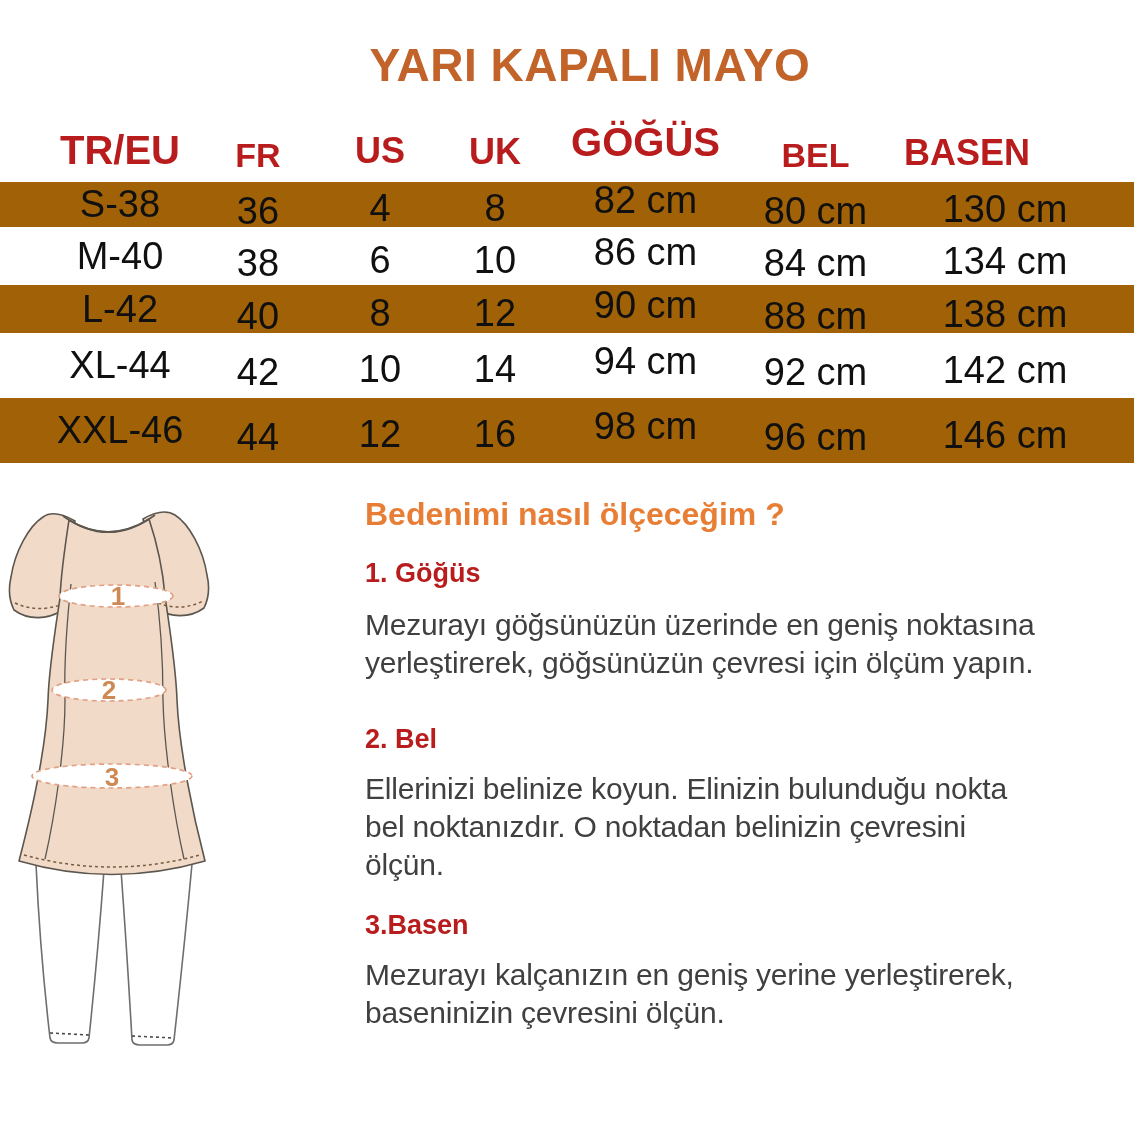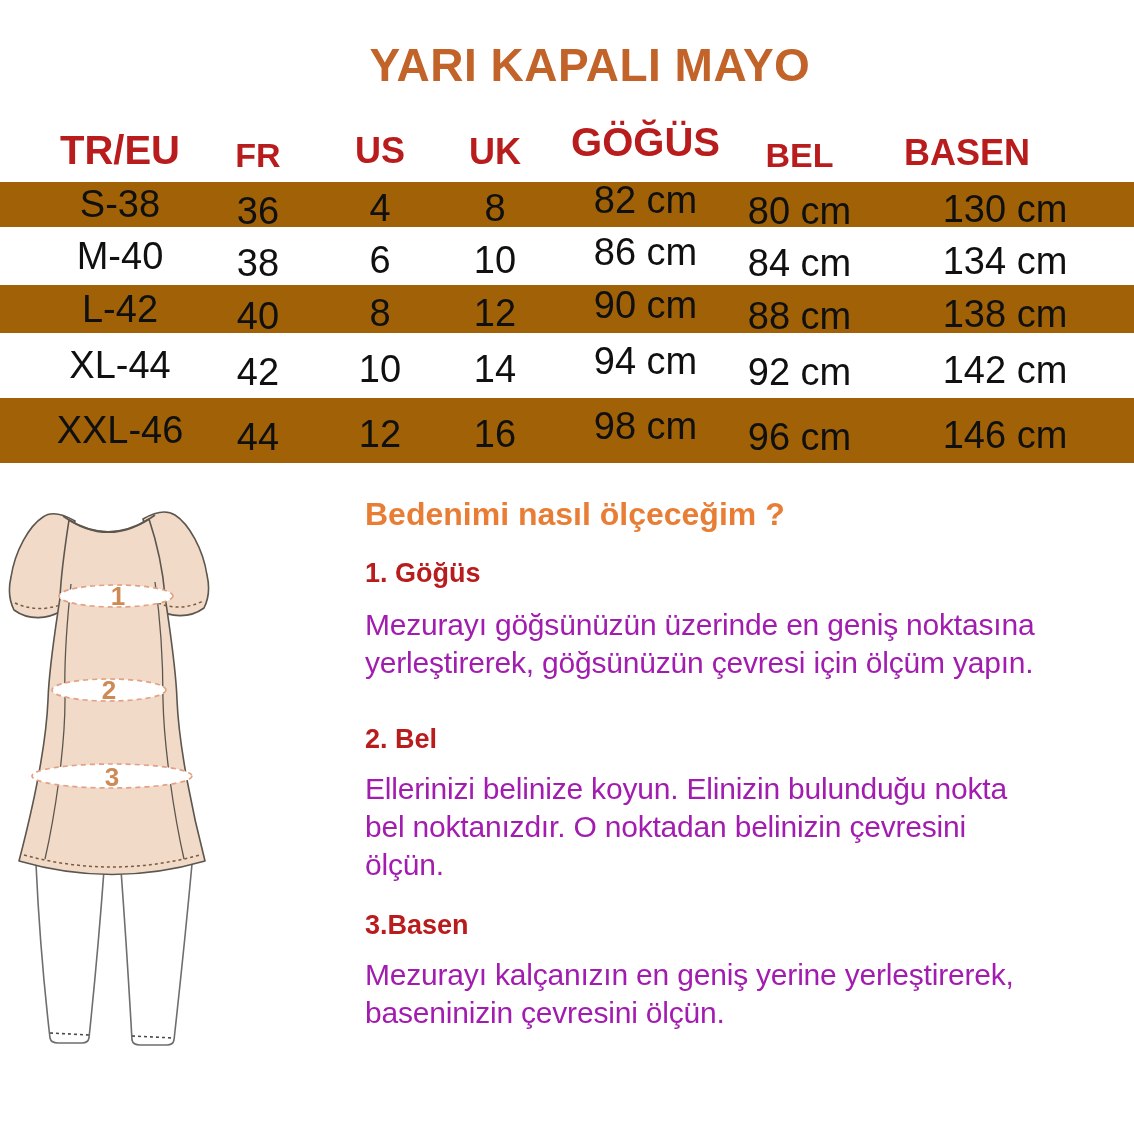--- a/index.html
+++ b/index.html
@@ -19,21 +19,21 @@
   .vrow{position:absolute;left:0;width:1134px;}
   .vrow.pink{background:#a16207;}
   .vcell{position:absolute;top:0;height:100%;text-align:center;font-size:38px;color:#101010;}
   .vcell span{display:inline-block;}
   
   .c0{left:20px;width:200px;}
   .c1{left:198px;width:120px;}
   .c2{left:320px;width:120px;}
   .c3{left:435px;width:120px;}
   .c4{left:548px;width:195px;}
-  .c5{left:707px;width:185px;text-align:center;}
+  .c5{left:723px;width:185px;text-align:center;}
   .c6{left:905px;width:200px;}
   
   .h0{font-size:40px;}
   .h1{transform:translateY(2px);font-size:34px;}
   .h2{transform:translateY(-1px);font-size:36px;}
   .h3{transform:translateY(0px);font-size:36px;}
   .h4{transform:translateY(-8px);font-size:40px;}
   .h5{transform:translateY(2px);font-size:34px;}
   .h6{transform:translateX(-38px) translateY(1px);font-size:36px;margin-top:38px;}
   
@@ -53,21 +53,21 @@
   .guide-heading{
     position:absolute;left:365px;top:496px;width:740px;
     font-size:32px;font-weight:bold;color:#E87E35;
   }
   .sec-title{
     position:absolute;left:365px;width:740px;
     font-size:27px;font-weight:bold;color:#b91c1c;
   }
   .sec-body{
     position:absolute;left:365px;width:745px;
-    font-size:30px;color:#a21caf;line-height:38px;white-space:pre-line;
+    font-size:30px;color:#404040;line-height:38px;white-space:pre-line;
     letter-spacing:-0.2px;
   }
   .t1{top:558px;} .b1{top:606px;}
   .t2{top:724px;} .b2{top:770px;}
   .t3{top:910px;} .b3{top:956px;}
   
   .figure-wrap{position:absolute;left:0;top:0;}
 </style>
 </head>
 <body>

